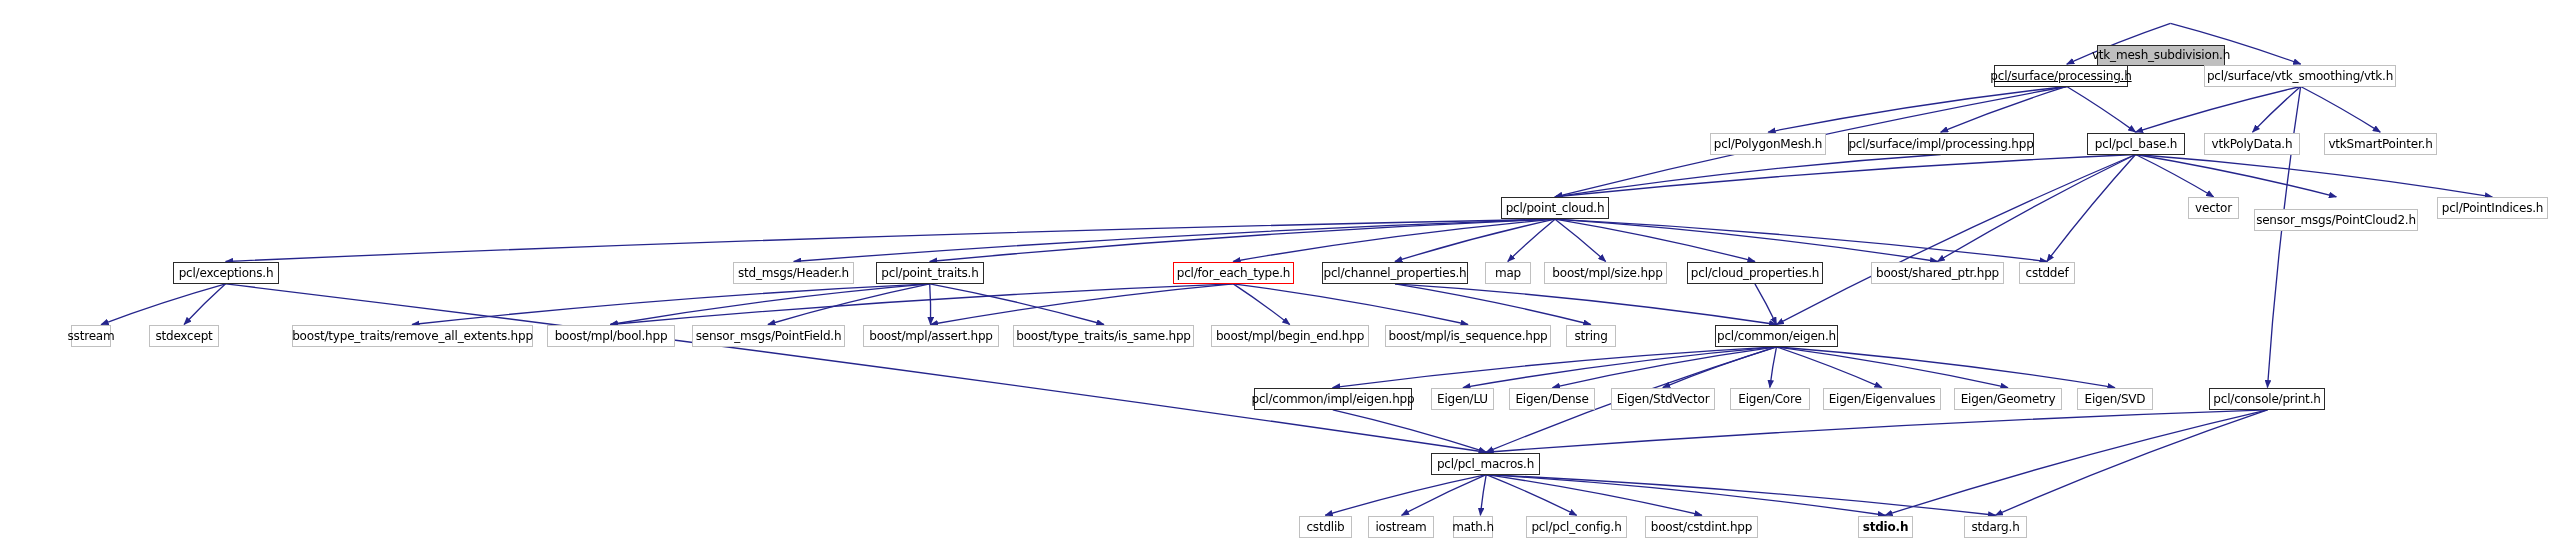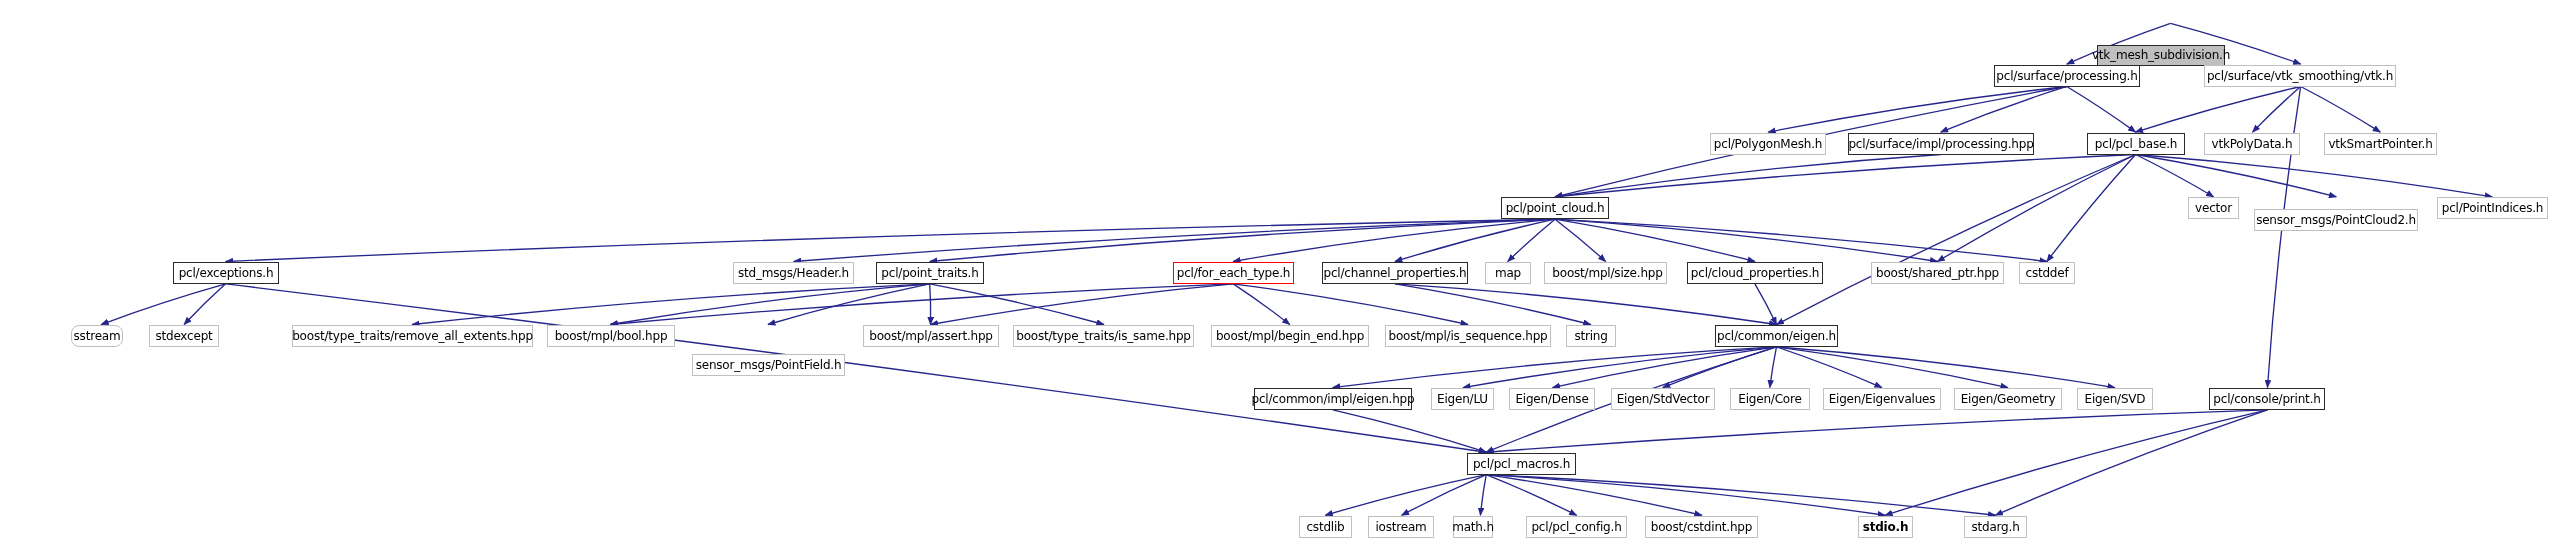--- a/index.html
+++ b/index.html
@@ -126,21 +126,21 @@
         <path d="M1792,572 Q1847.529,594.211 1901,621" marker-end="url(#arrow)"></path>
         <path d="M1792,572 Q1923.029,591.04 2052,621" marker-end="url(#arrow)"></path>
         <path d="M1792,572 Q2033.4931965414546,586.7504584400064 2273,621" marker-end="url(#arrow)"></path>
         <path d="M1792,572 Q2099.779606065718,586.7310586867206 2406,621" marker-end="url(#arrow)"></path>
       </g>
   </svg>
   <div id="node-layer">
       <div class="node root" style="left: 2097px; top: 1.7px; width: 128px; margin-top: 43px;">
         <span class="node-label">vtk_mesh_subdivision.h</span>
       </div>
-      <div class="node strong" style="left: 1994px; top: 65px; width: 146px;">
+      <div class="node strong" style="left: 1994px; top: 65px; width: 134px; text-decoration: underline;">
         <span class="node-label">pcl/surface/processing.h</span>
       </div>
       <div class="node" style="left: 2204px; top: 65px; width: 192px;">
         <span class="node-label">pcl/surface/vtk_smoothing/vtk.h</span>
       </div>
       <div class="node" style="left: 1710px; top: 133px; width: 116px;">
         <span class="node-label">pcl/PolygonMesh.h</span>
       </div>
       <div class="node strong" style="left: 1848px; top: 133px; width: 186px;">
         <span class="node-label">pcl/surface/impl/processing.hpp</span>
@@ -189,33 +189,33 @@
       </div>
       <div class="node strong" style="left: 1687px; top: 262px; width: 136px;">
         <span class="node-label">pcl/cloud_properties.h</span>
       </div>
       <div class="node" style="left: 1871px; top: 262px; width: 133px;">
         <span class="node-label">boost/shared_ptr.hpp</span>
       </div>
       <div class="node" style="left: 2019px; top: 262px; width: 56px;">
         <span class="node-label">cstddef</span>
       </div>
-      <div class="node" style="left: 71px; top: 325px; width: 52px; border-radius: 8px;">
+      <div class="node" style="left: 71px; top: 325px; width: 40px;">
         <span class="node-label">sstream</span>
       </div>
       <div class="node" style="left: 149px; top: 325px; width: 70px;">
         <span class="node-label">stdexcept</span>
       </div>
       <div class="node" style="left: 292px; top: 325px; width: 241px;">
         <span class="node-label">boost/type_traits/remove_all_extents.hpp</span>
       </div>
       <div class="node" style="left: 547px; top: 325px; width: 128px;">
         <span class="node-label">boost/mpl/bool.hpp</span>
       </div>
-      <div class="node" style="left: 692px; top: 325px; width: 153px; margin-top: 29px;">
+      <div class="node" style="left: 692px; top: 325px; width: 153px;">
         <span class="node-label">sensor_msgs/PointField.h</span>
       </div>
       <div class="node" style="left: 863px; top: 325px; width: 136px;">
         <span class="node-label">boost/mpl/assert.hpp</span>
       </div>
       <div class="node" style="left: 1013px; top: 325px; width: 181px;">
         <span class="node-label">boost/type_traits/is_same.hpp</span>
       </div>
       <div class="node" style="left: 1211px; top: 325px; width: 158px;">
         <span class="node-label">boost/mpl/begin_end.hpp</span>
@@ -249,21 +249,21 @@
       </div>
       <div class="node" style="left: 1954px; top: 388px; width: 108px;">
         <span class="node-label">Eigen/Geometry</span>
       </div>
       <div class="node" style="left: 2077px; top: 388px; width: 76px;">
         <span class="node-label">Eigen/SVD</span>
       </div>
       <div class="node strong" style="left: 2209px; top: 388px; width: 116px;">
         <span class="node-label">pcl/console/print.h</span>
       </div>
-      <div class="node strong" style="left: 1431px; top: 453px; width: 109px; margin-left: 36px;">
+      <div class="node strong" style="left: 1431px; top: 453px; width: 109px;">
         <span class="node-label">pcl/pcl_macros.h</span>
       </div>
       <div class="node" style="left: 1299px; top: 516px; width: 53px;">
         <span class="node-label">cstdlib</span>
       </div>
       <div class="node" style="left: 1368px; top: 516px; width: 66px;">
         <span class="node-label">iostream</span>
       </div>
       <div class="node" style="left: 1453px; top: 516px; width: 40px;">
         <span class="node-label">math.h</span>

